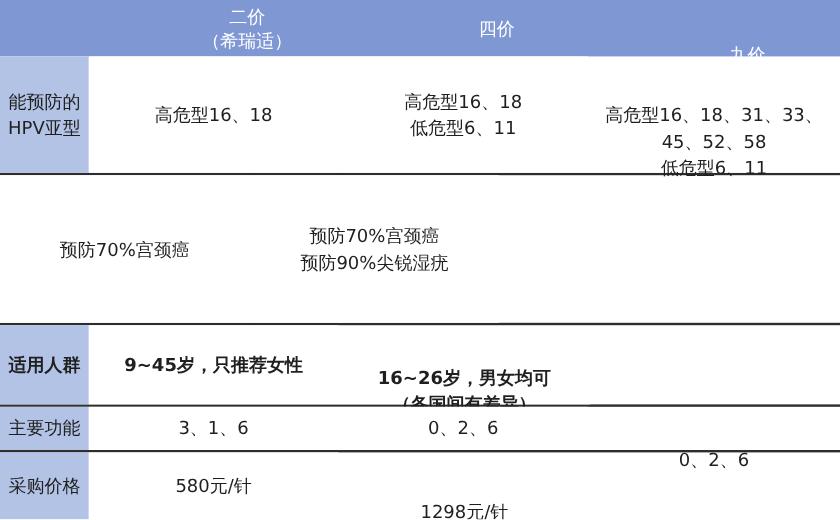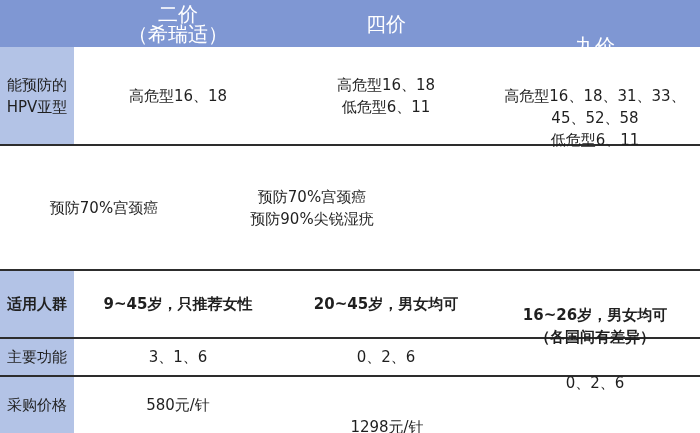--- a/index.html
+++ b/index.html
@@ -9,21 +9,21 @@
     width: 700px; height: 433px;
     display: flex; flex-direction: column;
     overflow: hidden; background: #ffffff;
   }
   
   .header {
     height: 47px; flex: 0 0 47px;
     background: #7F97D3;
     display: flex;
     color: #ffffff;
-    font-size: 20px; line-height: 20px;
+    font-size: 15px; line-height: 20px; padding-left: 28px;
   }
   .corner { width: 74px; flex: 0 0 74px; }
   .hcell {
     display: flex; align-items: center; justify-content: center;
     text-align: center; white-space: pre-line;
   }
   .w1 { width: 208px; flex: 0 0 208px; }
   .w2 { width: 208px; flex: 0 0 208px; }
   .w3 { width: 210px; flex: 0 0 210px; margin-top: 44px; }
   
@@ -74,21 +74,20 @@
 
   <div class="row r2">
     <div class="cell w1">预防70%宫颈癌</div>
     <div class="cell w2">预防70%宫颈癌
 预防90%尖锐湿疣</div>
   </div>
 
   <div class="row r3">
     <div class="label">适用人群</div>
     <div class="cell w1">9~45岁，只推荐女性</div>
-    <div class="cell w2">20~45岁，男女均可</div>
     <div class="cell w3">16~26岁，男女均可
 （各国间有差异）</div>
   </div>
 
   <div class="row r4">
     <div class="label">主要功能</div>
     <div class="cell w1">3、1、6</div>
     <div class="cell w2">0、2、6</div>
     <div class="cell w3">0、2、6</div>
   </div>

